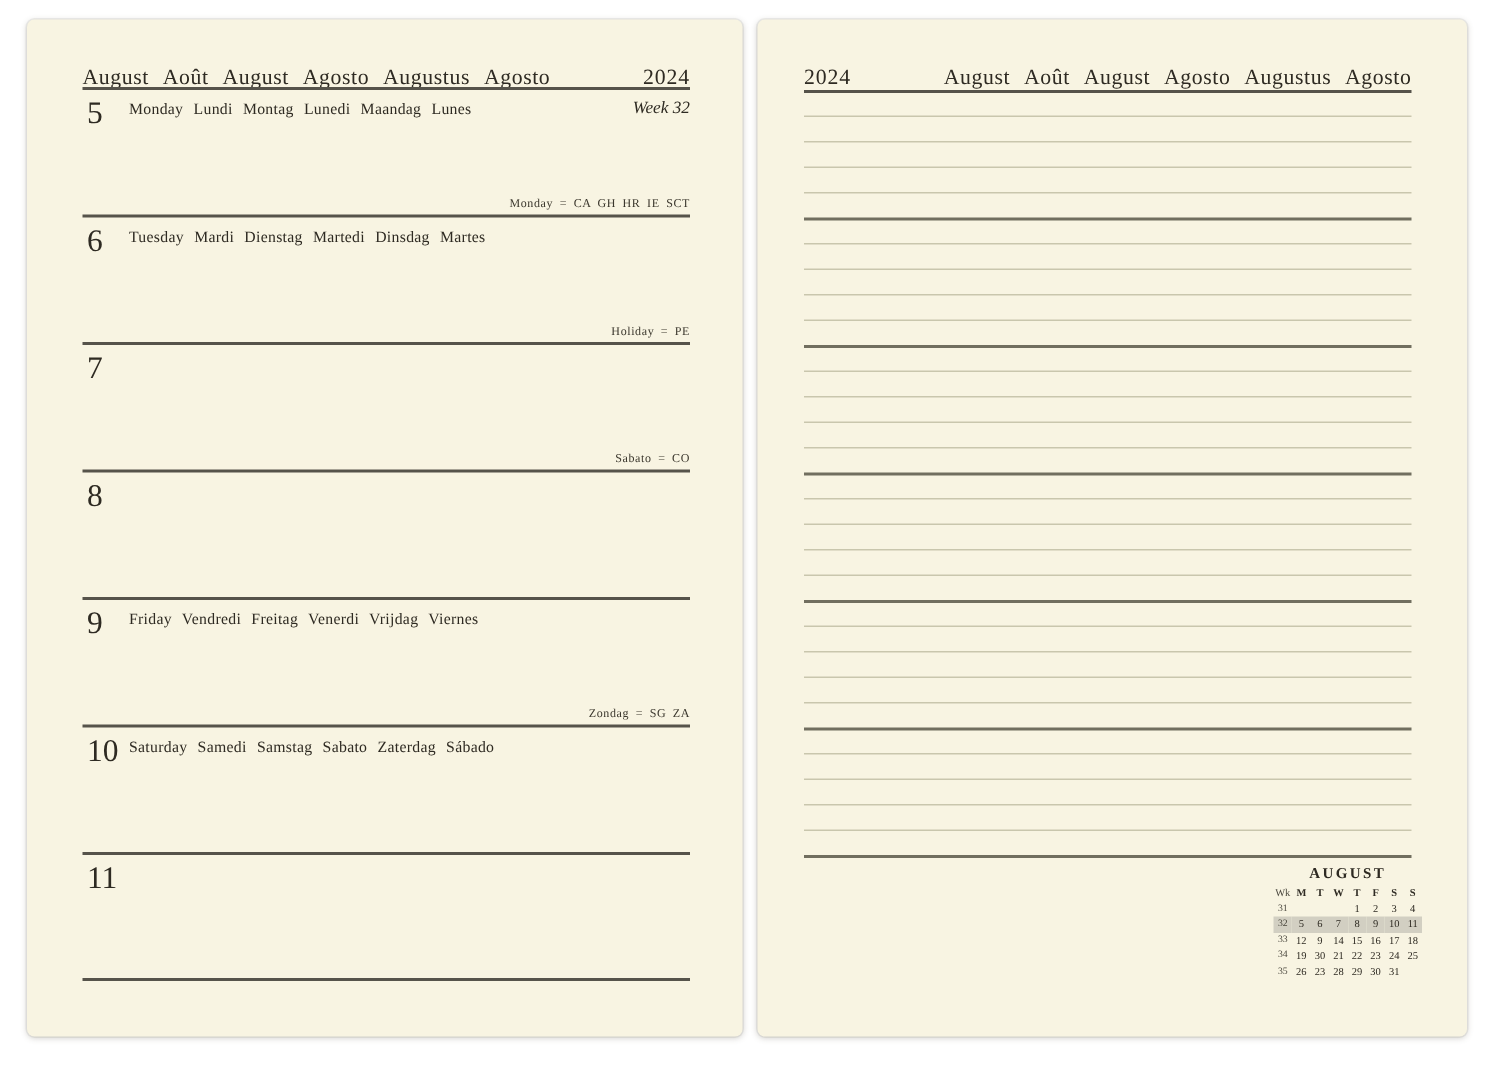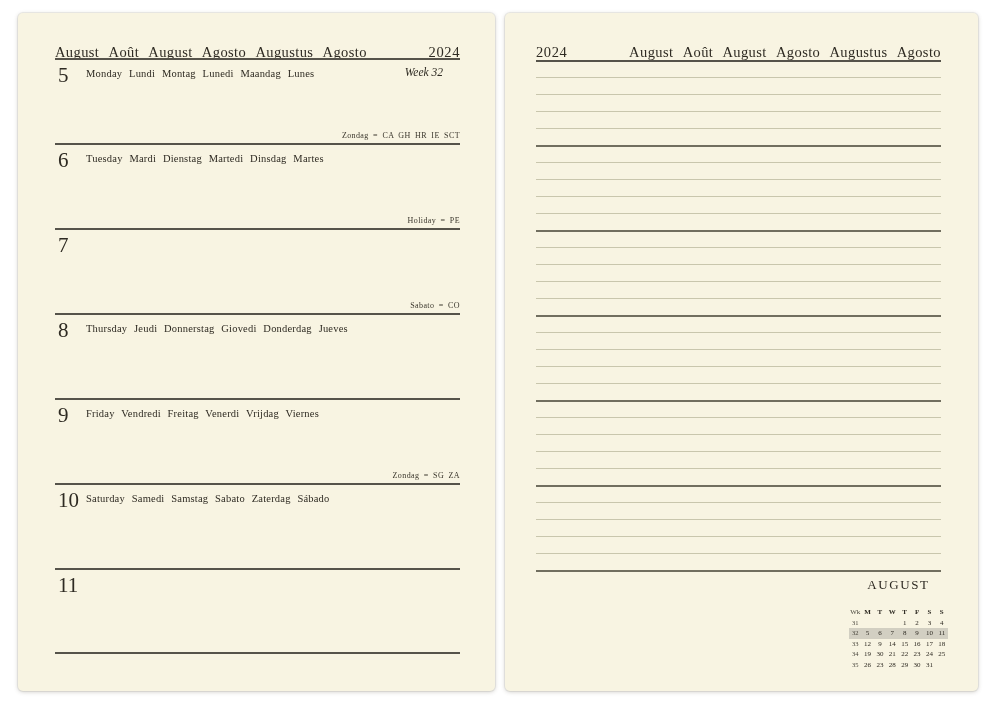--- a/index.html
+++ b/index.html
@@ -24,34 +24,34 @@
   .page-right{left:505px;width:473px;}
 
   
   .lp-header{position:absolute;left:37px;right:35px;top:31px;font-size:14.5px;letter-spacing:.4px;}
   .lp-month{word-spacing:6px;}
   .lp-year{float:right;letter-spacing:.6px;}
   .lp-rule{position:absolute;left:37px;right:35px;height:2px;background:var(--rule-dark);}
   .day{position:absolute;left:37px;right:35px;}
   .dnum{position:absolute;left:3px;top:6px;font-size:21px;line-height:1;}
   .dnames{position:absolute;left:31px;top:9px;font-size:10.5px;word-spacing:4px;letter-spacing:.2px;}
-  .dweek{position:absolute;right:17px;top:7px;font-style:italic;font-size:11.5px;}
+  .dweek{position:absolute;right:0;top:7px;font-style:italic;font-size:11.5px;}
   .dholiday{position:absolute;right:0;bottom:3px;font-size:8px;letter-spacing:.4px;word-spacing:2px;color:#3a362c;}
 
   
   .rp-header{position:absolute;left:31px;right:37px;top:31px;font-size:14.5px;letter-spacing:.4px;}
   .rp-year{float:left;letter-spacing:.6px;}
   .rp-month{float:right;word-spacing:6px;}
   .rp-line{position:absolute;left:31px;width:405px;}
   .l-dark{height:2px;background:var(--rule-dark);}
   .l-mid{height:2px;background:var(--rule-mid);}
   .l-light{height:1px;background:var(--rule-light);}
 
   .mini-cal{position:absolute;right:30px;top:564px;width:99px;text-align:center;}
-  .mc-title{font-size:13px;font-weight:normal;letter-spacing:1.6px;margin-bottom:14px;}
+  .mc-title{font-size:10px;font-weight:bold;letter-spacing:1.6px;margin-bottom:2px;}
   .mc-table{width:100%;border-collapse:collapse;table-layout:fixed;}
   .mc-table td{padding:0;height:10.5px;font-size:7px;line-height:10.5px;text-align:center;color:var(--ink);}
   .mc-table td.wk{font-size:6.5px;color:#4a473d;}
   .mc-table tr.hdr td{font-weight:bold;font-size:7px;}
   .mc-table tr.hdr td.wk{font-weight:normal;}
   .mc-table tr.hl td{background:var(--highlight);}
 </style>
 </head>
 <body>
 
@@ -69,34 +69,33 @@
     <div class="lp-rule" style="top:300px"></div>
     <div class="lp-rule" style="top:385px"></div>
     <div class="lp-rule" style="top:470px"></div>
     <div class="lp-rule" style="top:555px"></div>
     <div class="lp-rule" style="top:639px"></div>
 
     <div class="day" style="top:46px;height:84px">
       <span class="dnum">5</span>
       <span class="dnames">Monday Lundi Montag Lunedi Maandag Lunes</span>
       <span class="dweek">Week 32</span>
-      <span class="dholiday">Zondag = CA GH HR IE SCT</span>
+      <span class="dholiday">Monday = CA GH HR IE SCT</span>
     </div>
     <div class="day" style="top:131px;height:84px">
       <span class="dnum">6</span>
       <span class="dnames">Tuesday Mardi Dienstag Martedi Dinsdag Martes</span>
       <span class="dholiday">Holiday = PE</span>
     </div>
     <div class="day" style="top:216px;height:84px">
       <span class="dnum">7</span>
       <span class="dholiday">Sabato = CO</span>
     </div>
     <div class="day" style="top:301px;height:84px">
       <span class="dnum">8</span>
-      <span class="dnames">Thursday Jeudi Donnerstag Giovedi Donderdag Jueves</span>
       <span class="dholiday"></span>
     </div>
     <div class="day" style="top:386px;height:84px">
       <span class="dnum">9</span>
       <span class="dnames">Friday Vendredi Freitag Venerdi Vrijdag Viernes</span>
       <span class="dholiday">Zondag = SG ZA</span>
     </div>
     <div class="day" style="top:471px;height:84px">
       <span class="dnum">10</span>
       <span class="dnames">Saturday Samedi Samstag Sabato Zaterdag Sábado</span>

